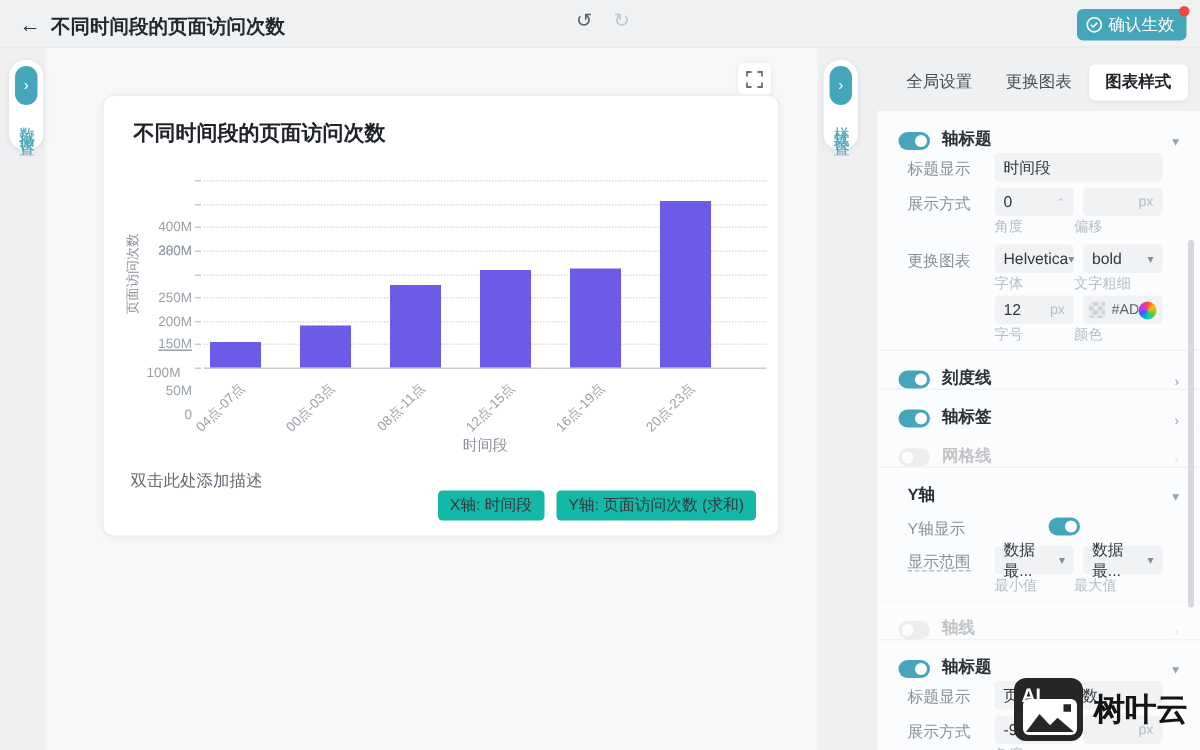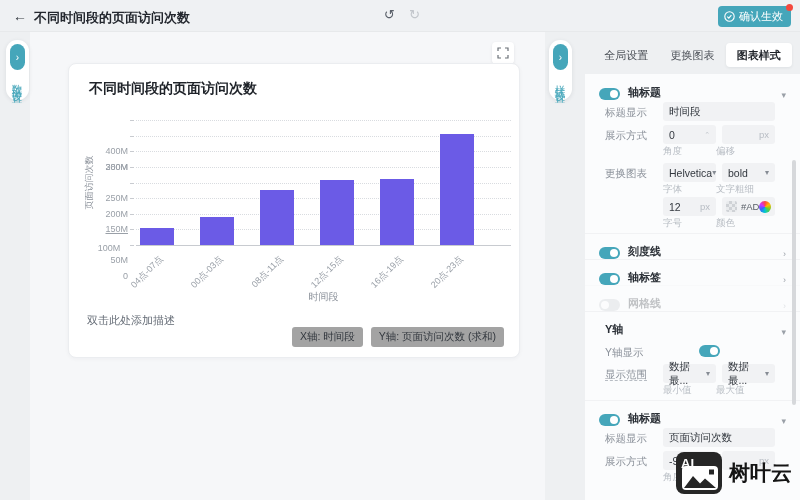--- a/index.html
+++ b/index.html
@@ -35,21 +35,21 @@
   .gridline.zero { border-top:1px solid #c8cbd0; }
   .ytick { position:absolute; left:-46px; width:38px; text-align:right; font-size:9px; color:#9aa0a8;margin-top:31px; }
   .ytickmark { position:absolute; left:-6px; width:4px; height:1px; background:#c8cbd0; }
   .bar { position:absolute; width:34px; background:#6b5be6; }
   .ytitle { position:absolute; left:-102px; top:56px; width:110px; text-align:center; transform:rotate(-90deg); font-size:9px; color:#8b919a; }
   .xlabel { position:absolute; white-space:nowrap; font-size:9px; color:#9aa0a8; transform:rotate(-45deg); transform-origin:100% 0; }
   .xtitle { position:absolute; left:0; top:170px; width:375px; text-align:center; font-size:10px; color:#8b919a; }
 
   .desc { position:absolute; left:18px; top:249px; font-size:11px; color:#646b75; }
   .badges { position:absolute; right:15px; bottom:10px; display:flex; gap:8px; }
-  .badge { background:#a3a3a3; border-radius:3px; padding:3px 8px; font-size:10.5px; color:#33383f; white-space:nowrap; }
+  .badge { background:#14b8a6; border-radius:3px; padding:3px 8px; font-size:10.5px; color:#33383f; white-space:nowrap; }
 
   
   .panel { position:absolute; left:585px; top:32px; width:215px; height:468px; background:#eef0f2; }
   .panel-tabs { display:flex; align-items:center; height:26px; margin:10px 8px 6px;justify-content:space-between; }
   .ptab { flex:1; text-align:center; font-size:11px; color:#4a4f56; height:24px; line-height:24px; cursor:pointer; border-radius:4px; }
   .ptab.active { background:#fff; color:#1f2329; font-weight:bold; box-shadow:0 1px 3px rgba(40,50,60,.08); }
   .panel-content { position:absolute; left:0; top:42px; width:215px; height:426px; background:#fbfcfd; overflow:hidden; }
 
   .sec { height:26px; display:flex; align-items:flex-end; padding:0 14px 0 14px; border-top:1px solid #f1f2f4; }
   .sec:first-child { border-top:none; }
@@ -310,20 +310,26 @@
               <span class="caret">▾</span>
             </div>
         </div>
         <div class="sub-row">
           <span class="sublabel half">最小值</span>
           <span class="sublabel half">最大值</span>
         </div>
       </div>
     </div>
 
+    <div class="sec faded">
+      <div class="toggle off"></div>
+      <span class="sec-label">轴线</span>
+      <span class="spacer"></span>
+      <span class="chev">›</span>
+    </div>
 
     <div class="sec">
       <div class="toggle"></div>
       <span class="sec-label">轴标题</span>
       <span class="spacer"></span>
       <span class="chev">▾</span>
     </div>
 
     <div class="frow">
       <div class="flabel">标题显示</div>

